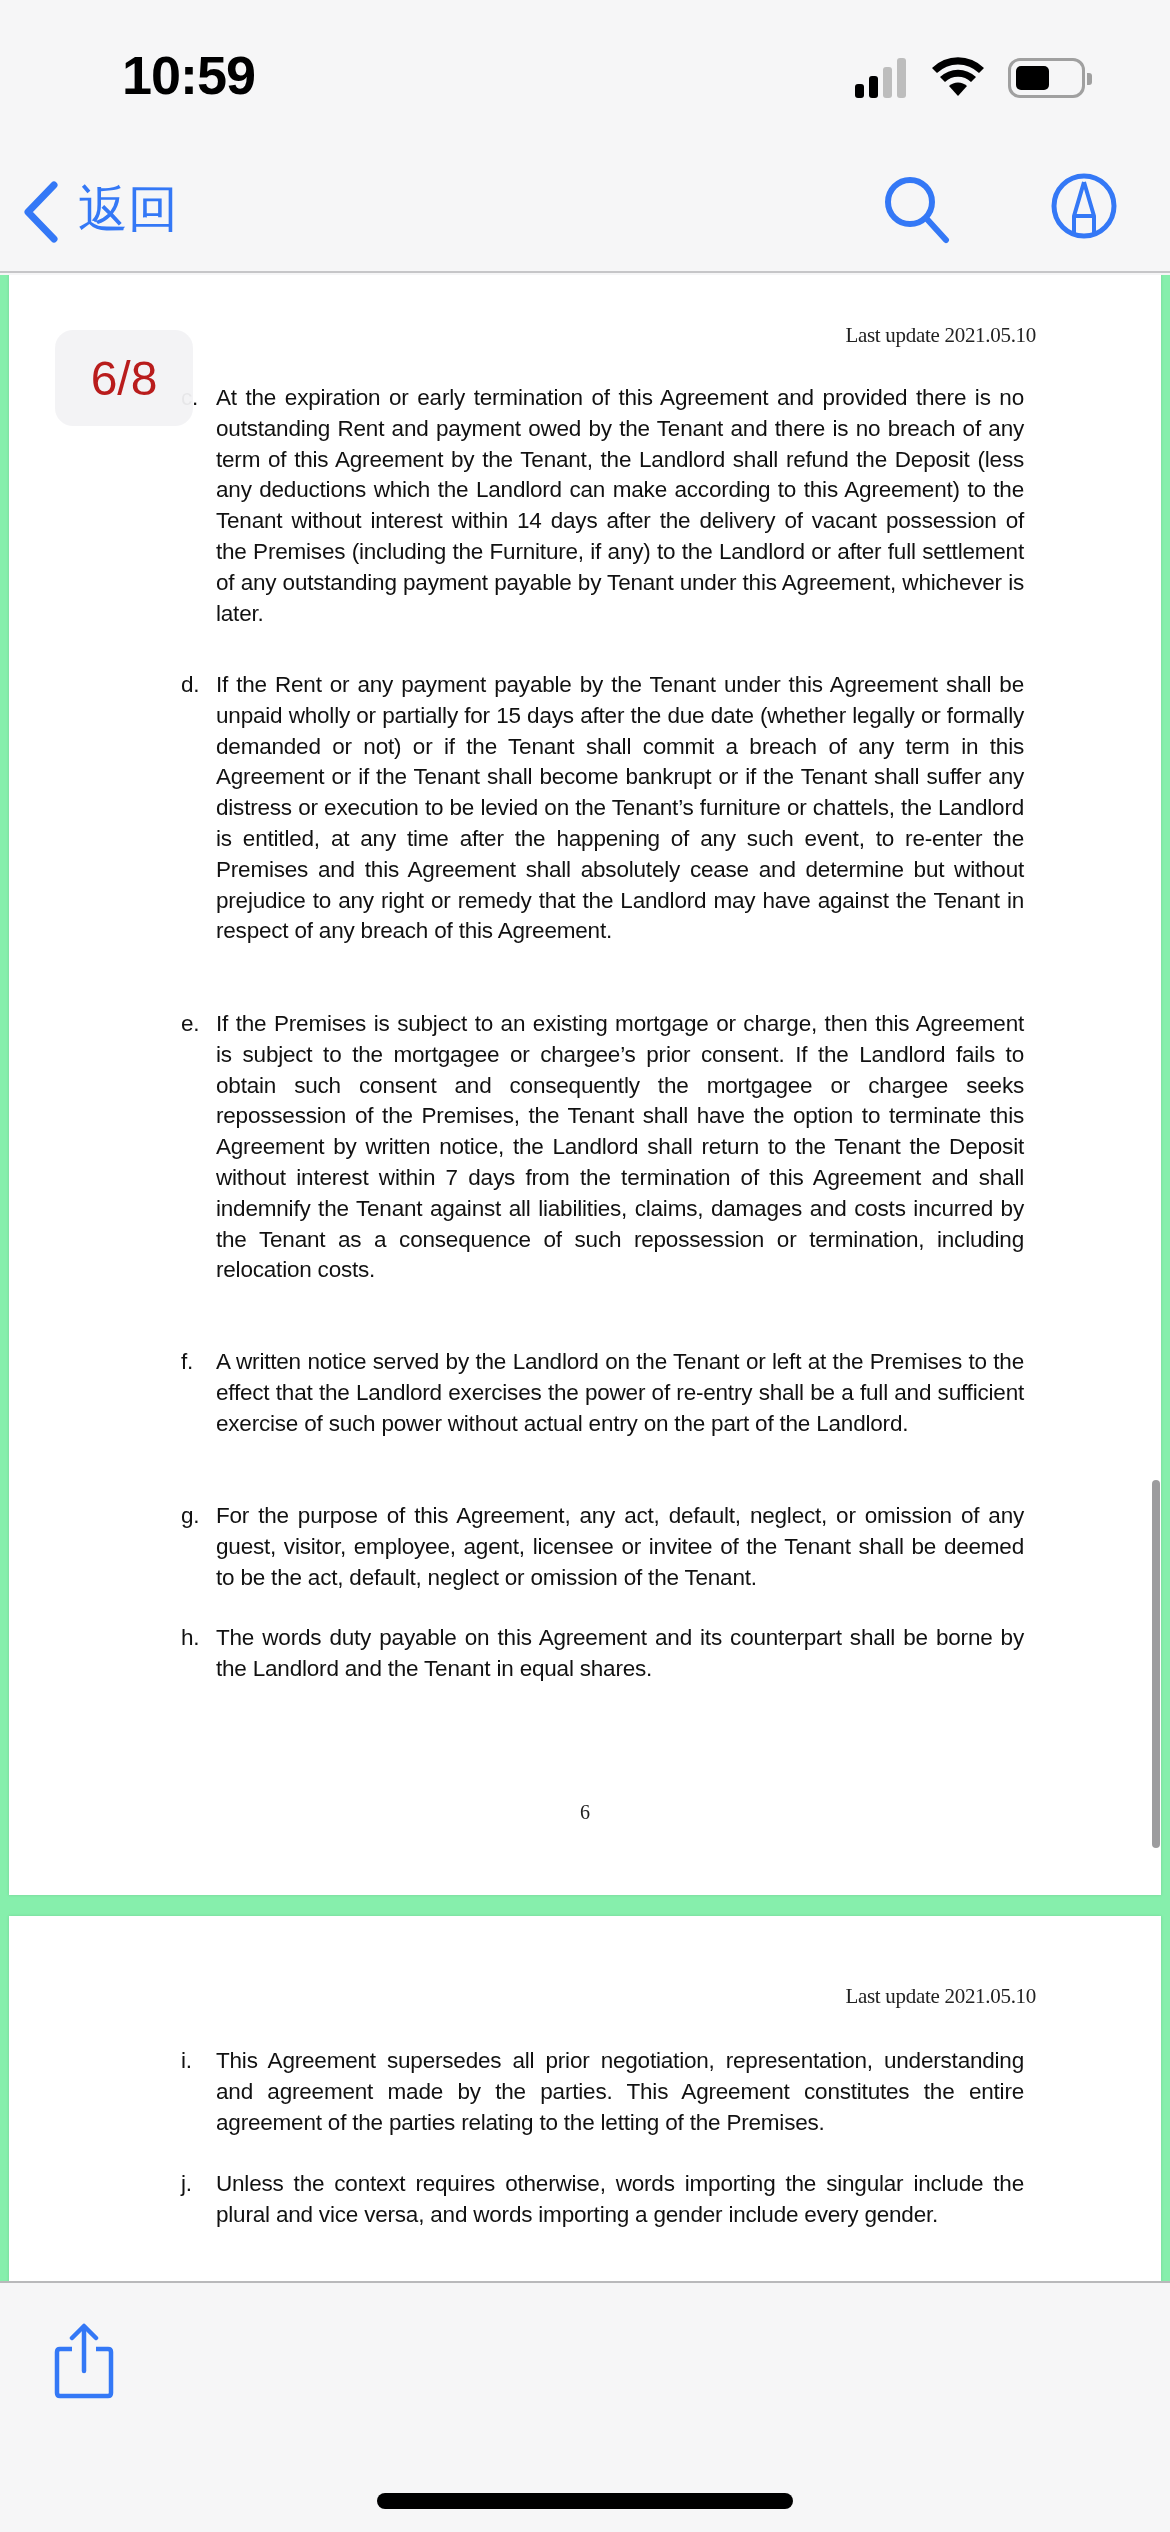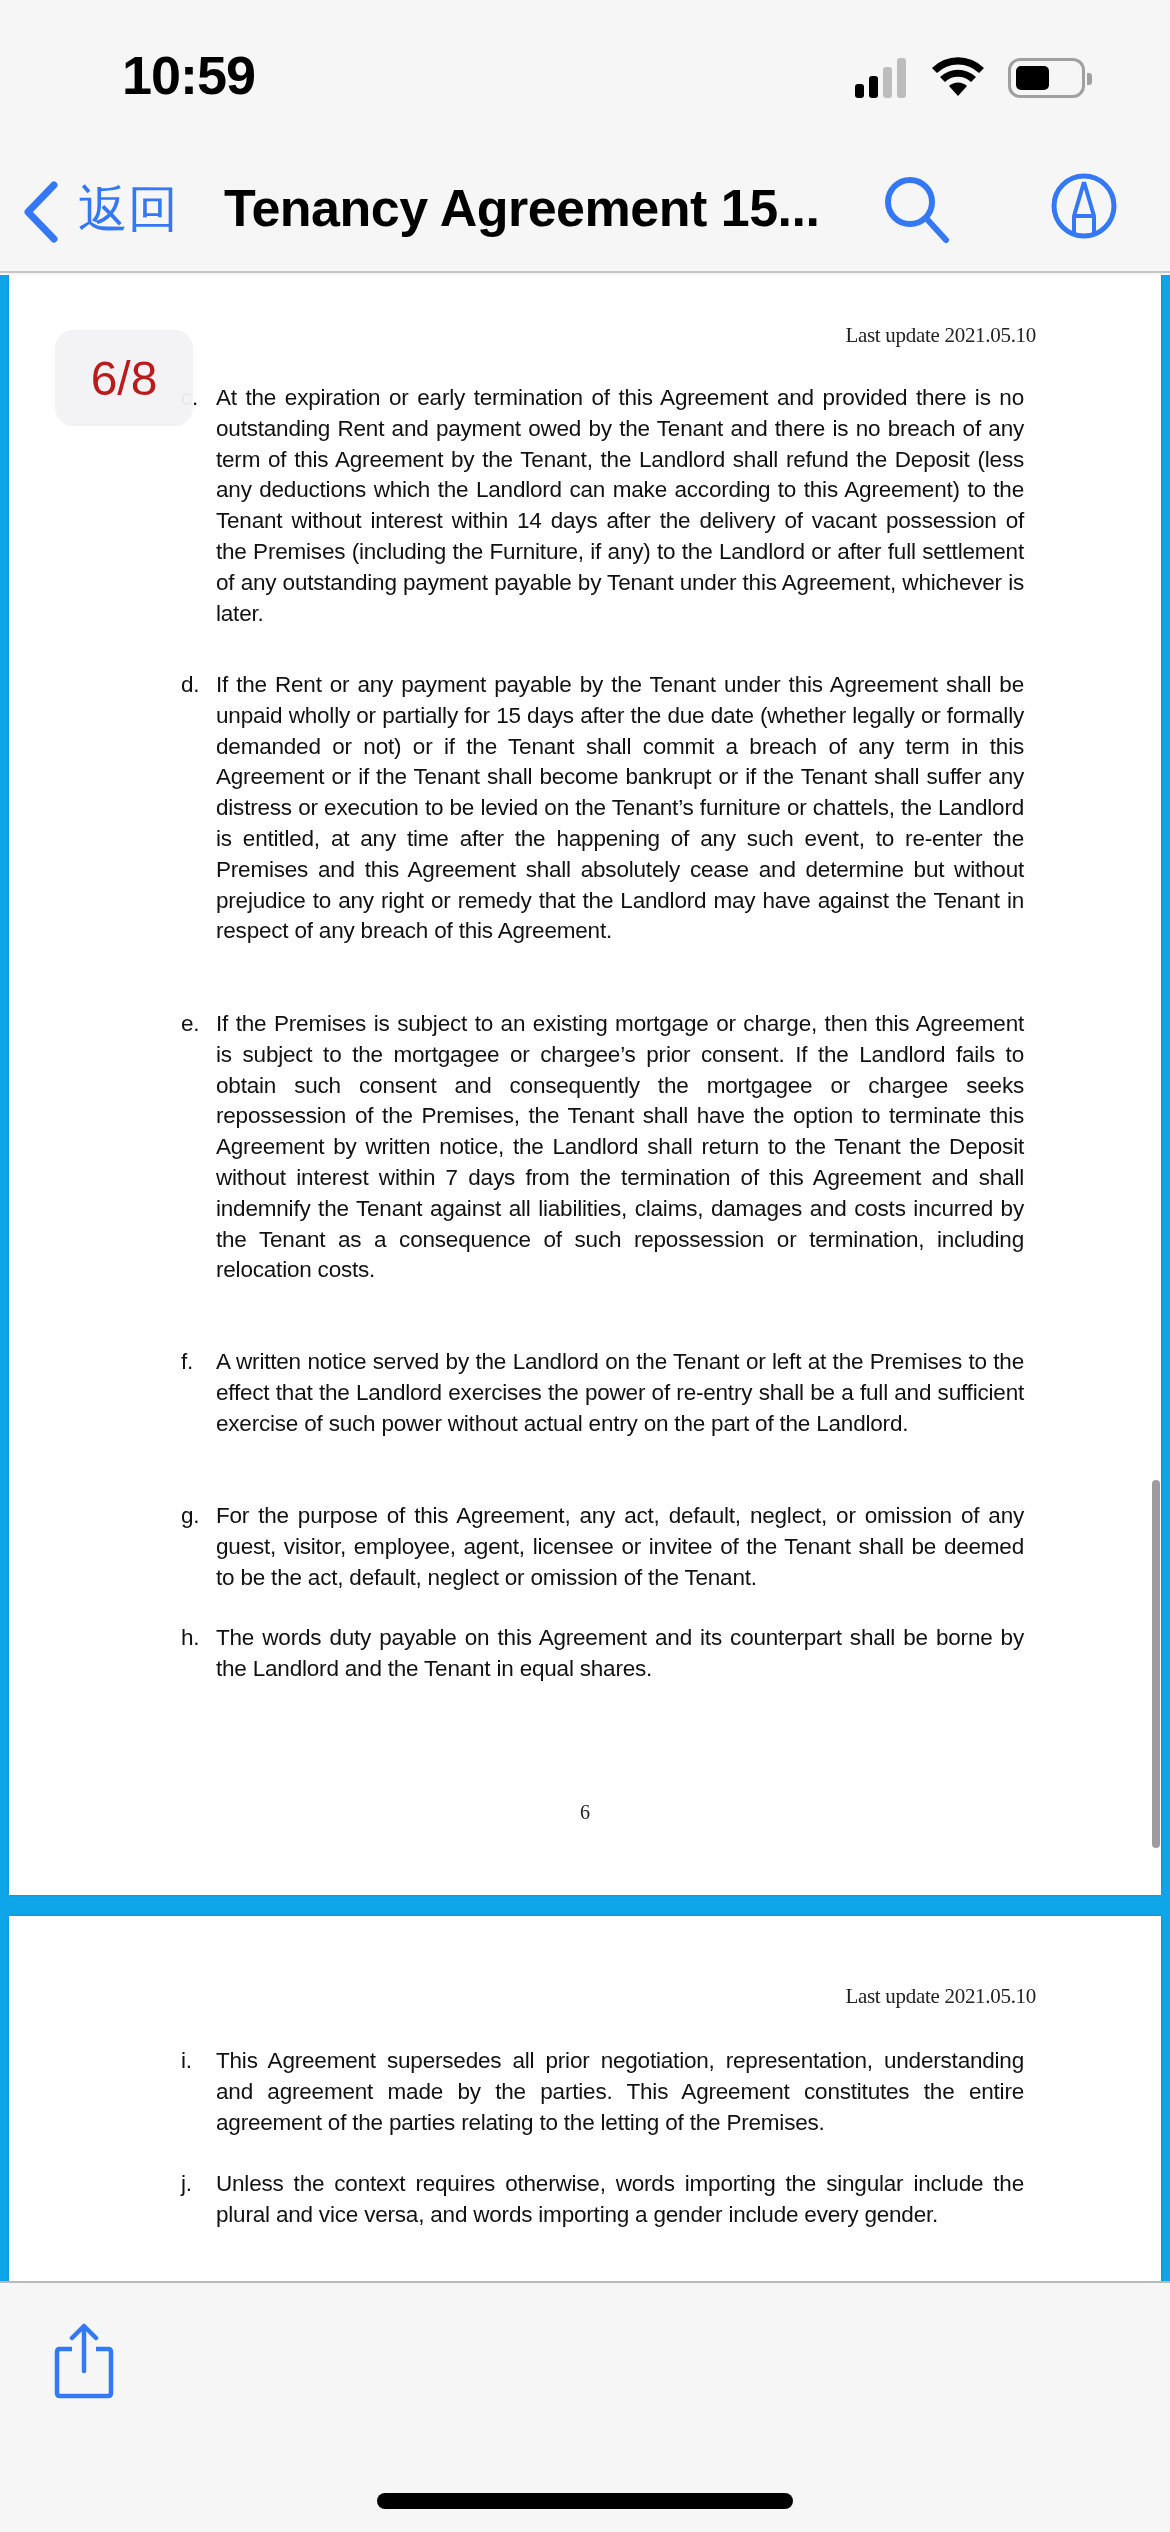--- a/index.html
+++ b/index.html
@@ -18,21 +18,21 @@
 
   
   .nav-bar { position: absolute; left: 0; top: 140px; width: 1170px; height: 133px; background: #f6f6f7; border-bottom: 2px solid #c6c6c8; }
   .back-button { position: absolute; left: 20px; top: 36px; display: flex; align-items: flex-end; color: #3478f6; cursor: pointer; }
   .back-label { font-size: 50px; margin-left: 18px; color: #3478f6; }
   .nav-title { position: absolute; left: 224px; top: 38px; font-size: 52px; font-weight: 700; color: #000; white-space: nowrap; letter-spacing: -0.5px; }
   .search-button { position: absolute; left: 880px; top: 32px; }
   .markup-button { position: absolute; left: 1050px; top: 32px; }
 
   
-  .doc-area { position: absolute; left: 0; top: 275px; width: 1170px; height: 2006px; background: #0ea5e9; overflow: hidden; }
+  .doc-area { position: absolute; left: 0; top: 275px; width: 1170px; height: 2006px; background: #86efac; overflow: hidden; }
   .page { position: absolute; left: 9px; width: 1152px; background: #fff; box-shadow: 0 0 3px rgba(0,0,0,0.12); }
   .page-1 { top: -10px; height: 1630px; }
   .page-2 { top: 1641px; height: 400px; }
 
   .last-update { position: absolute; right: 125px; font-family: "Liberation Serif", serif; font-size: 21px; color: #222; letter-spacing: -0.3px; }
   .page-1 .last-update { top: 58px; }
   .page-2 .last-update { top: 68px; }
 
   .clause { position: absolute; left: 207px; width: 808px; font-family: "Liberation Sans", sans-serif; font-size: 22.5px; line-height: 30.8px; color: #111; text-align: justify; letter-spacing: -0.2px; }
   .clause .letter { position: absolute; left: -35px; top: 0; }
@@ -69,21 +69,20 @@
   </div>
 </div>
 
 <div class="nav-bar">
   <div class="back-button">
     <svg width="40" height="62" viewBox="0 0 40 62">
       <path d="M34 4 L8 31 L34 58" fill="none" stroke="#3478f6" stroke-width="7" stroke-linecap="round" stroke-linejoin="round"></path>
     </svg>
     <span class="back-label">返回</span>
   </div>
-  <div class="nav-title">Tenancy Agreement 15...</div>
   <div class="search-button">
     <svg width="72" height="72" viewBox="0 0 72 72">
       <circle cx="30" cy="30" r="22" fill="none" stroke="#3478f6" stroke-width="6"></circle>
       <line x1="46" y1="46" x2="66" y2="68" stroke="#3478f6" stroke-width="6" stroke-linecap="round"></line>
     </svg>
   </div>
   <div class="markup-button">
     <svg width="68" height="68" viewBox="0 0 68 68">
       <circle cx="34" cy="34" r="30" fill="none" stroke="#3478f6" stroke-width="5"></circle>
       <path d="M34 10 L24 44 L24 62 M34 10 L44 44 L44 62 M24 44 L44 44" fill="none" stroke="#3478f6" stroke-width="4" stroke-linejoin="round"></path>

